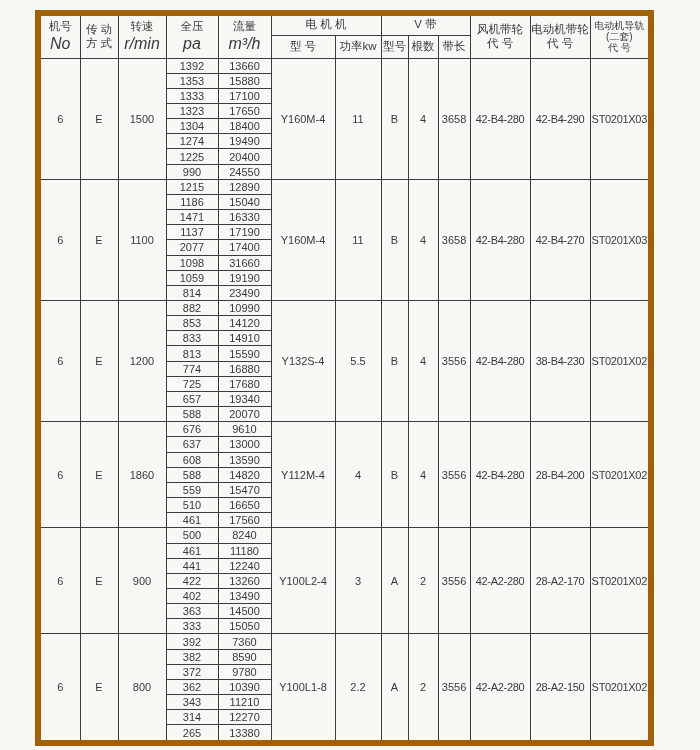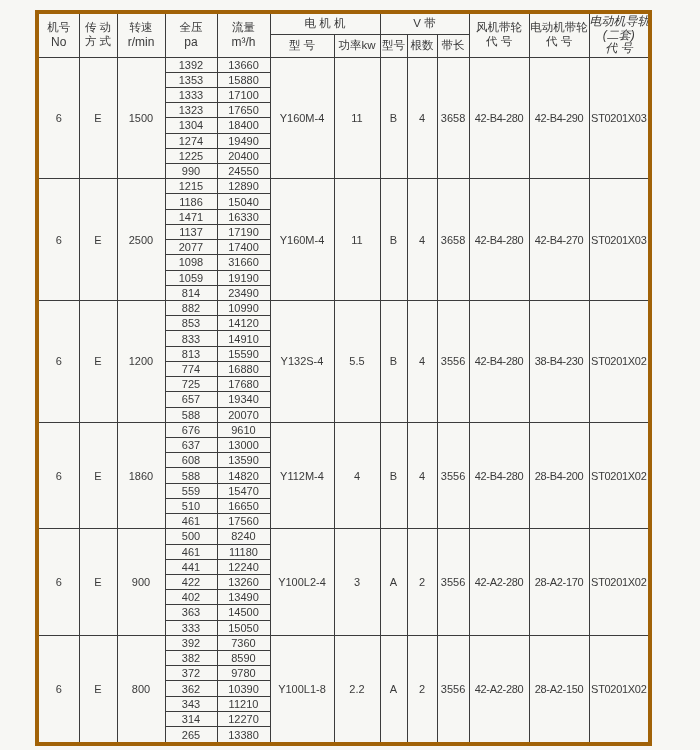--- a/index.html
+++ b/index.html
@@ -7,33 +7,33 @@
   body {
     background: #f7f7f4;
     font-family: "Liberation Sans", "DejaVu Sans", sans-serif;
     color: #3a3a3a;
   }
   .sheet { position: relative; width: 700px; height: 750px; overflow: hidden; }
   table.spec {
     position: absolute; left: 35px; top: 10px;
     width: 615px; height: 736px;
     border-collapse: collapse; table-layout: fixed;
-    border: 4px solid #a16207;
+    border: 6px solid #a16207;
   }
   th, td {
     border: 1px solid #3c3c3c;
     text-align: center; vertical-align: middle;
     padding: 0; font-weight: normal;
     overflow: hidden; white-space: nowrap;
   }
   thead th { font-size: 11.5px; line-height: 1.2; }
   thead tr.h1 { height: 22px; }
   thead tr.h2 { height: 23px; }
-  thead .unit { font-size: 12px; }
-  th.rail-head div { font-size: 12px; line-height: 1.12; font-style: italic; }
+  thead .unit { font-size: 16px; font-style: italic; }
+  th.rail-head div { font-size: 10px; line-height: 1.12; }
   tbody td { font-size: 11px; }
   td.code { font-size: 11px; letter-spacing: -0.3px; }
 </style>
 </head>
 <body>
 
 <div class="sheet">
   <table class="spec">
     <colgroup>
       <col style="width:42px">
@@ -136,21 +136,21 @@
           <td>1225</td>
           <td>20400</td>
         </tr>
         <tr>
           <td>990</td>
           <td>24550</td>
         </tr>
         <tr>
           <td rowspan="8">6</td>
           <td rowspan="8">E</td>
-          <td rowspan="8">2500</td>
+          <td rowspan="8">1100</td>
           <td>1215</td>
           <td>12890</td>
           <td rowspan="8">Y160M-4</td>
           <td rowspan="8">11</td>
           <td rowspan="8">B</td>
           <td rowspan="8">4</td>
           <td rowspan="8">3658</td>
           <td rowspan="8" class="code">42-B4-280</td>
           <td rowspan="8" class="code">42-B4-270</td>
           <td rowspan="8" class="code">ST0201X03</td>

